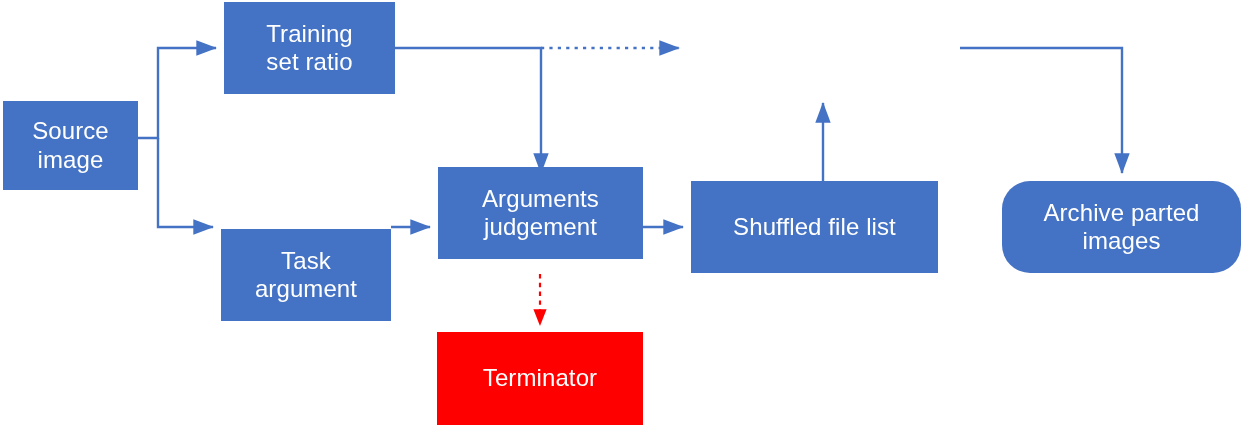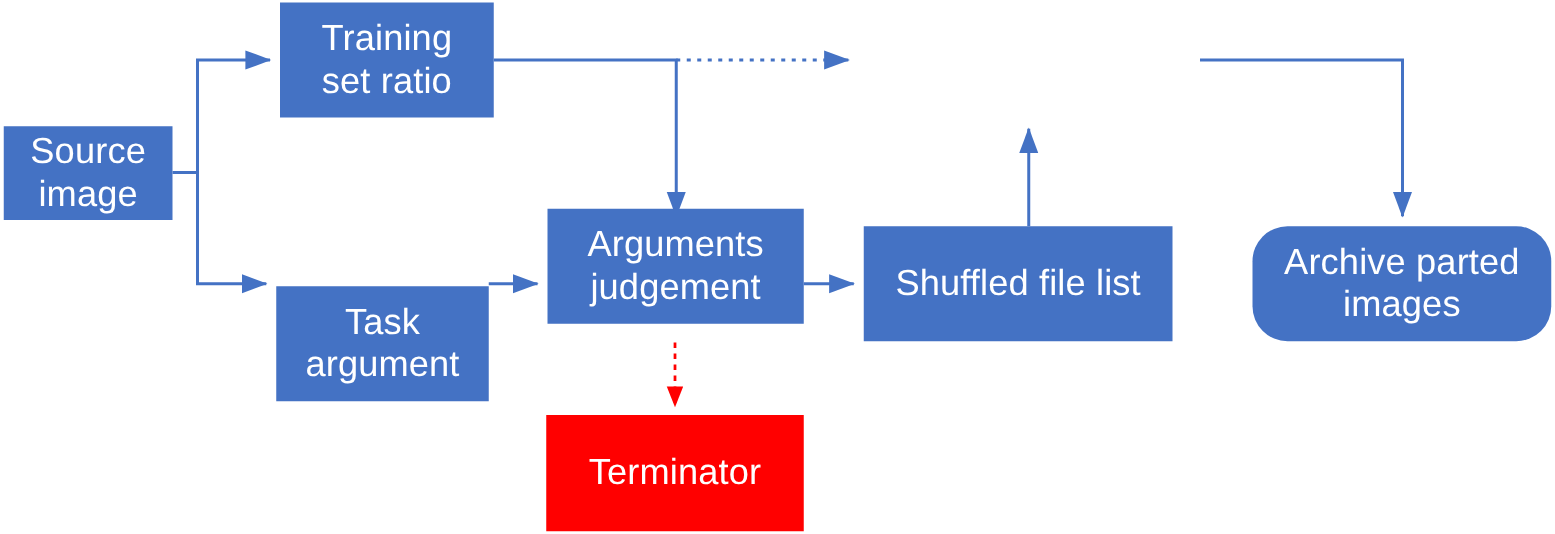--- a/index.html
+++ b/index.html
@@ -11,21 +11,21 @@
     font-family:"Liberation Sans", sans-serif;
   }
   .node{
     position:absolute;
     box-sizing:border-box;
     display:flex;
     align-items:center;
     justify-content:center;
     text-align:center;
     color:#ffffff;
-    font-size:29px;
+    font-size:24px;
     line-height:1.18;
     letter-spacing:.1px;
     padding:2px 6px;
     white-space:pre-line;
     user-select:none;
   }
   .node.blue{background:#4472C4;}
   .node.red{background:#FF0000;}
   #wires{
     position:absolute;left:0;top:0;width:1244px;height:427px;
@@ -59,21 +59,21 @@
 
     <path d="M643,227 L683,227" fill="none" stroke="#4472C4" stroke-width="2.4" marker-end="url(#arrowBlue)"></path>
 
     <path d="M540,274 L540,325" fill="none" stroke="#FF0000" stroke-width="2.2" stroke-dasharray="4.4 4.4" stroke-linecap="butt" marker-end="url(#arrowRed)"></path>
 
     <path d="M823,181 L823,103" fill="none" stroke="#4472C4" stroke-width="2.4" marker-end="url(#arrowBlue)"></path>
 
     <path d="M960,48 L1122,48 L1122,173" fill="none" stroke="#4472C4" stroke-width="2.4" marker-end="url(#arrowBlue)"></path>
   </svg>
 
-  <div class="node blue" style="left:3px;top:101px;width:135px;height:75px;">
+  <div class="node blue" style="left:3px;top:101px;width:135px;height:89px;">
     <span>Source
 image</span>
   </div>
 
   <div class="node blue" style="left:224px;top:2px;width:171px;height:92px;">
     <span>Training
 set ratio</span>
   </div>
 
   <div class="node blue" style="left:221px;top:181px;width:170px;height:92px;margin-top:48px;">

